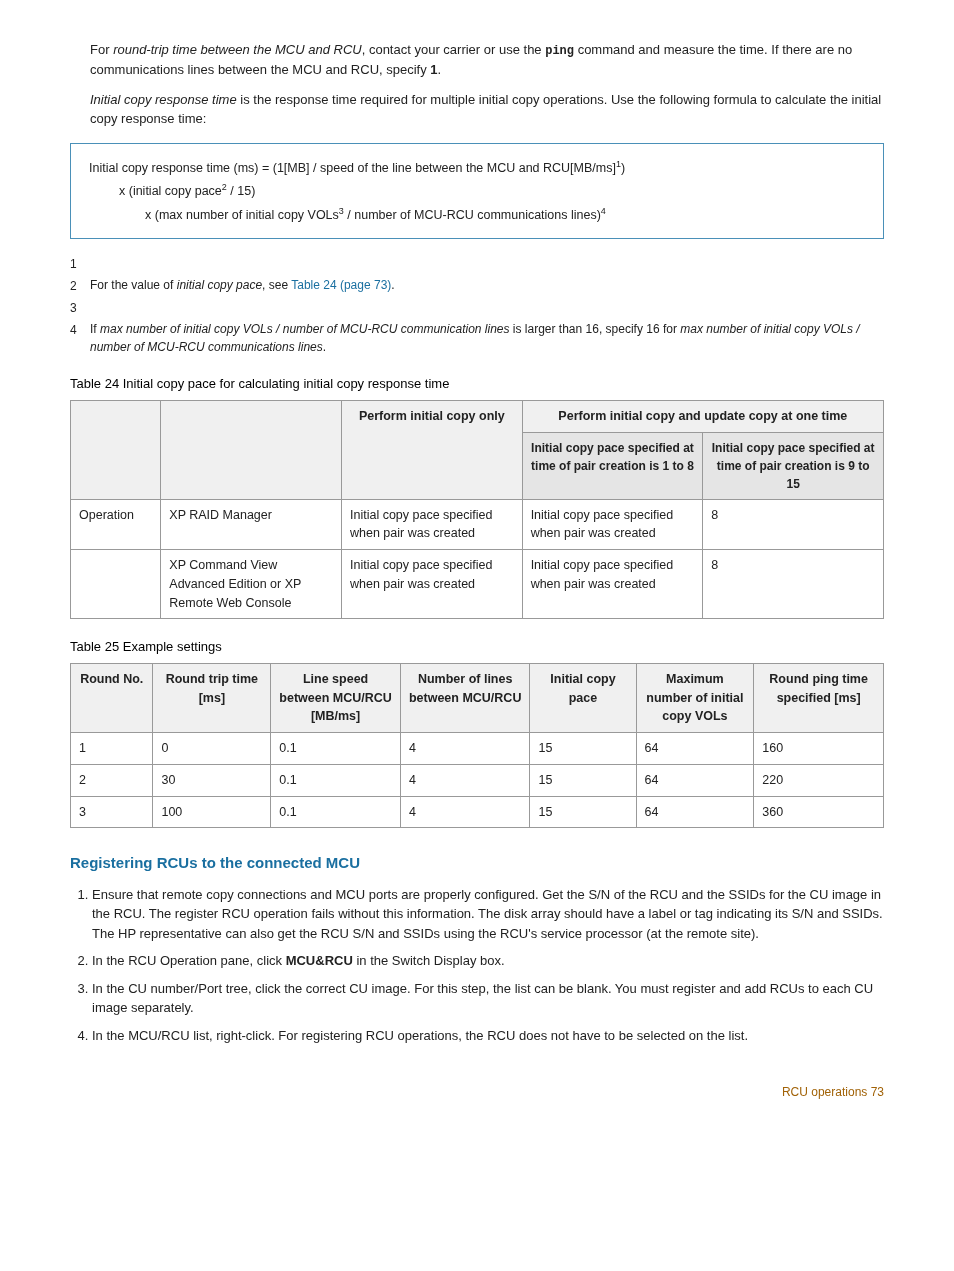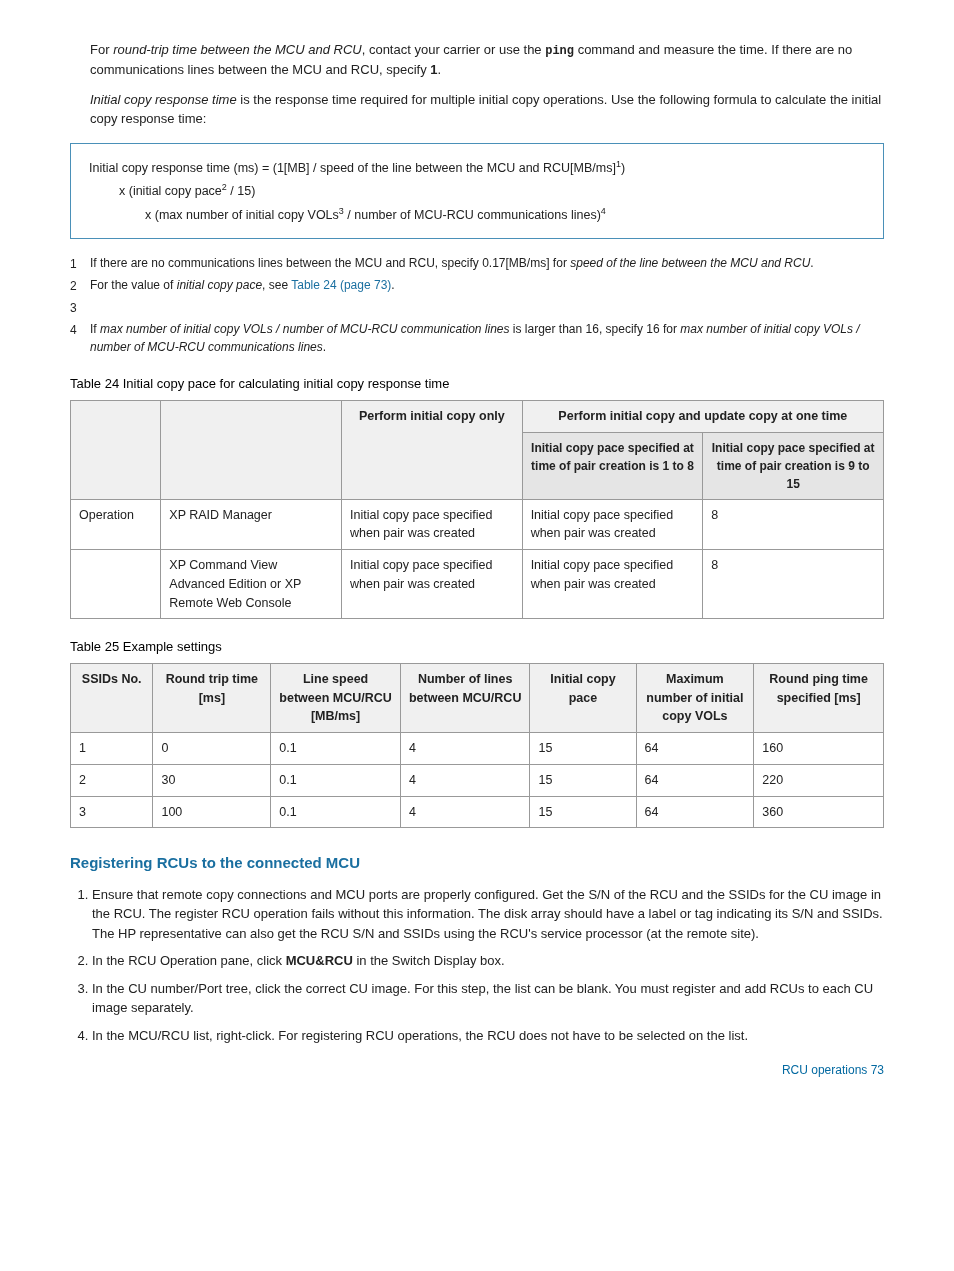--- a/index.html
+++ b/index.html
@@ -66,22 +66,22 @@
       font-weight: bold;
       margin: 24px 0 10px 0;
     }
 
     .ol-steps { padding-left: 22px; margin-bottom: 10px; }
     .ol-steps li { margin-bottom: 8px; line-height: 1.5; }
 
     .footer-line {
       text-align: right;
       font-size: 12px;
-      color: #0369a1;
-      margin-top: 16px;
+      color: #a16207;
+      margin-top: 38px;
     }
 
     code, .mono { font-family: 'Courier New', monospace; font-weight: bold; font-size: 12px; }
 
     .indent { margin-left: 30px; }
     .indent2 { margin-left: 56px; }
 
     sup { font-size: 9px; vertical-align: super; }
   </style>
 </head>
@@ -103,21 +103,20 @@
     x (initial copy pace<sup>2</sup> / 15)
   </div>
   <div class="indent2">
     x (max number of initial copy VOLs<sup>3</sup> / number of MCU-RCU communications lines)<sup>4</sup>
   </div>
 </div>
 
 <div class="footnotes">
   <div class="footnote-row">
     <span class="footnote-num">1</span>
-    <span class="footnote-text">If there are no communications lines between the MCU and RCU, specify 0.17[MB/ms] for <em>speed of the line between the MCU and RCU</em>.</span>
   </div>
   <div class="footnote-row">
     <span class="footnote-num">2</span>
     <span class="footnote-text">For the value of <em>initial copy pace</em>, see <a>Table 24 (page 73)</a>.</span>
   </div>
   <div class="footnote-row">
     <span class="footnote-num">3</span>
   </div>
   <div class="footnote-row">
     <span class="footnote-num">4</span>
@@ -156,21 +155,21 @@
       <td>8</td>
     </tr>
   </tbody>
 </table>
 
 <div class="table-title">Table 25 Example settings</div>
 
 <table>
   <thead>
     <tr>
-      <th style="width:70px;">SSIDs No.</th>
+      <th style="width:70px;">Round No.</th>
       <th style="width:100px;">Round trip time [ms]</th>
       <th style="width:110px;">Line speed between MCU/RCU [MB/ms]</th>
       <th style="width:110px;">Number of lines between MCU/RCU</th>
       <th style="width:90px;">Initial copy pace</th>
       <th style="width:100px;">Maximum number of initial copy VOLs</th>
       <th style="width:110px;">Round ping time specified [ms]</th>
     </tr>
   </thead>
   <tbody>
     <tr>

